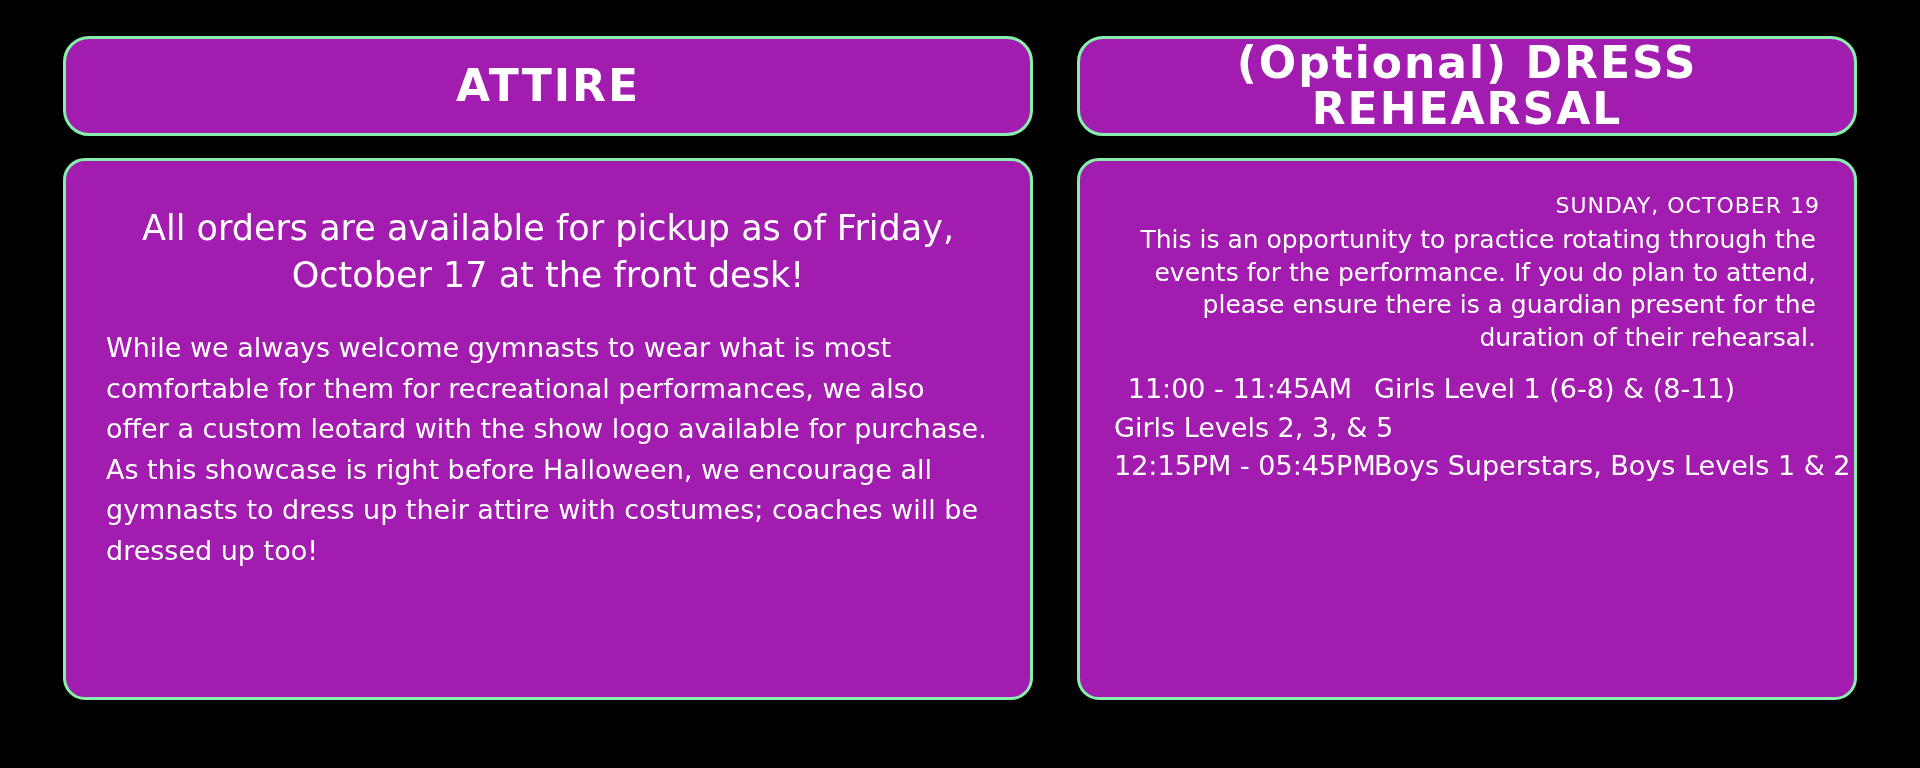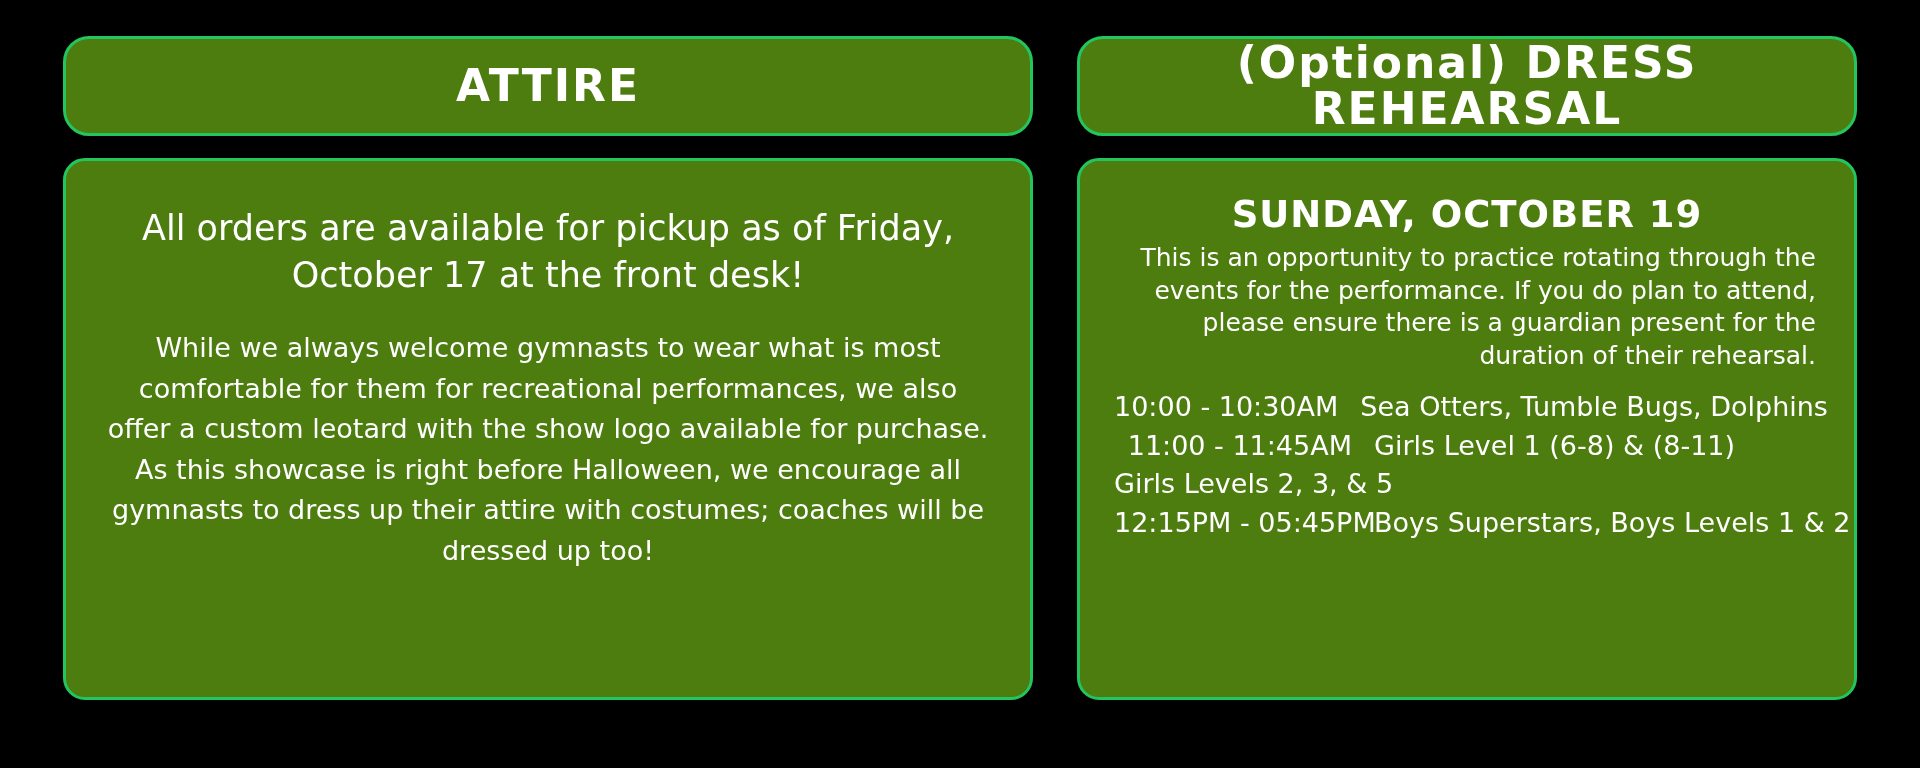--- a/index.html
+++ b/index.html
@@ -29,22 +29,22 @@
   .column {
     display: flex;
     flex-direction: column;
     align-items: stretch;
     gap: 22px;
   }
   .col-left { width: 970px; }
   .col-right { width: 780px; }
 
   .panel {
-    background: #4d7c0f;
-    border: 3px solid #22c55e;
+    background: #a21caf;
+    border: 3px solid #86efac;
     border-radius: 22px;
     box-sizing: border-box;
     color: #ffffff;
   }
   .header-panel {
     height: 100px;
     display: flex;
     align-items: center;
     justify-content: center;
     border-radius: 26px;
@@ -67,30 +67,30 @@
   .lead {
     text-align: center;
     font-size: 35px;
     line-height: 1.33;
     margin: 18px 0 30px 0;
   }
   .lead span {
     text-underline-offset: 5px;
   }
   .para {
-    text-align: center;
+    text-align: left;
     font-size: 27px;
     line-height: 1.5;
     margin: 0 6px;
   }
 
   .subhead {
-    text-align: center;
-    font-size: 37px;
-    font-weight: bold;
+    text-align: right;
+    font-size: 22px;
+    font-weight: normal;
     letter-spacing: 1px;
     margin: 6px 0 6px 0;
   }
   .intro {
     text-align: right;
     font-size: 25px;
     line-height: 1.3;
     margin: 0 4px 20px 4px;
   }
   .schedule {
@@ -136,24 +136,20 @@
 
   <div class="column col-right">
     <div class="panel header-panel">
       <div class="header-text">(Optional) DRESS REHEARSAL</div>
     </div>
     <div class="panel body-panel">
       <div class="subhead">SUNDAY, OCTOBER 19</div>
       <div class="intro">This is an opportunity to practice rotating through the events for the performance. If you do plan to attend, please ensure there is a guardian present for the duration of their rehearsal.</div>
       <div class="schedule">
         <div class="sched-row">
-          <div class="sched-time">10:00 - 10:30AM</div>
-          <div class="sched-groups">Sea Otters, Tumble Bugs, Dolphins</div>
-        </div>
-        <div class="sched-row">
           <div class="sched-time">11:00 - 11:45AM</div>
           <div class="sched-groups">Girls Level 1 (6-8) &amp; (8-11)</div>
         </div>
         <div class="sched-row">
           <div class="sched-groups">Girls Levels 2, 3, &amp; 5</div>
         </div>
         <div class="sched-row">
           <div class="sched-time">12:15PM - 05:45PM</div>
           <div class="sched-groups">Boys Superstars, Boys Levels 1 &amp; 2</div>
         </div>

